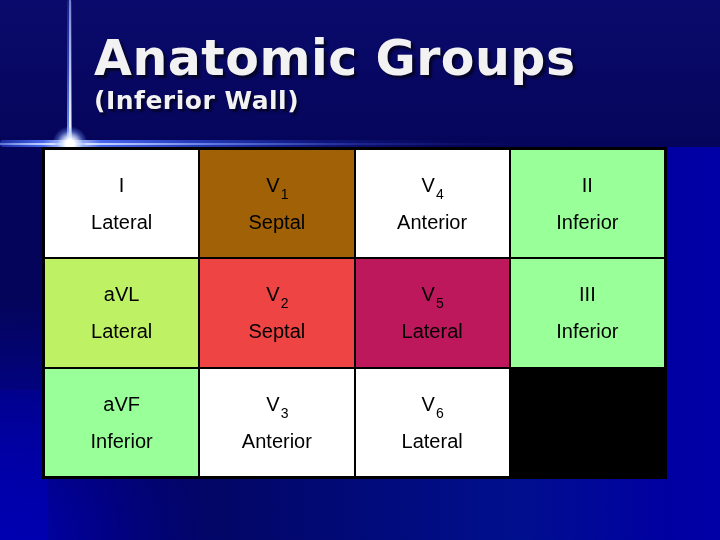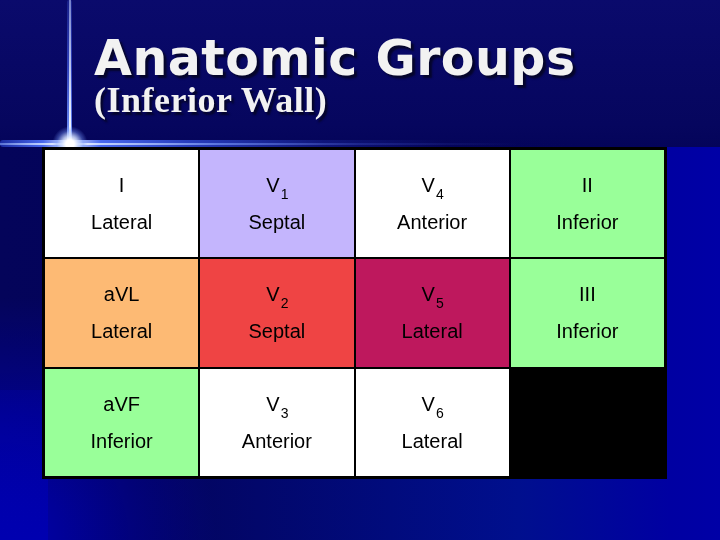--- a/index.html
+++ b/index.html
@@ -67,24 +67,23 @@
     color: #f2f2f2;
     font-family: "DejaVu Sans", sans-serif;
     font-weight: bold;
   }
   .title-main {
     font-size: 49px; line-height: 50px; letter-spacing: 0.5px;
     text-shadow: 3px 3px 2px rgba(5,5,40,0.95);
     white-space: nowrap;
   }
   .title-sub {
-    font-size: 36px; line-height: 33px; letter-spacing: 0.5px;
+    font-size: 25px; line-height: 33px; letter-spacing: 0.5px;
     text-shadow: 2.5px 2.5px 2px rgba(5,5,40,0.95);
     white-space: nowrap;
-    font-family: Liberation Serif, serif;
   }
   
   .anat-table {
     position: absolute; left: 42px; top: 147px;
     width: 625px; height: 332px;
     box-sizing: border-box;
     border: 3px solid #000;
     background: #000;
     display: grid;
     grid-template-columns: repeat(4, 1fr);
@@ -124,33 +123,33 @@
 <div class="title-block">
   <div class="title-main">Anatomic Groups</div>
   <div class="title-sub">(Inferior Wall)</div>
 </div>
 
 <div class="anat-table">
   <div class="cell" style="background: rgb(255, 255, 255);">
     <span class="lead"><span>I</span><sub></sub></span>
     <span class="group">Lateral</span>
   </div>
-  <div class="cell" style="background: #c4b5fd; align-items: center;">
+  <div class="cell" style="background: #a16207; align-items: center;">
     <span class="lead"><span>V</span><sub>1</sub></span>
     <span class="group">Septal</span>
   </div>
   <div class="cell" style="background: rgb(255, 255, 255);">
     <span class="lead"><span>V</span><sub>4</sub></span>
     <span class="group">Anterior</span>
   </div>
   <div class="cell" style="background: rgb(153, 255, 153);">
     <span class="lead"><span>II</span><sub></sub></span>
     <span class="group">Inferior</span>
   </div>
-  <div class="cell" style="background: #fdba74;">
+  <div class="cell" style="background: #bef264;">
     <span class="lead"><span>aVL</span><sub></sub></span>
     <span class="group">Lateral</span>
   </div>
   <div class="cell" style="background: #ef4444;">
     <span class="lead"><span>V</span><sub>2</sub></span>
     <span class="group">Septal</span>
   </div>
   <div class="cell" style="background: #be185d;">
     <span class="lead"><span>V</span><sub>5</sub></span>
     <span class="group">Lateral</span>

